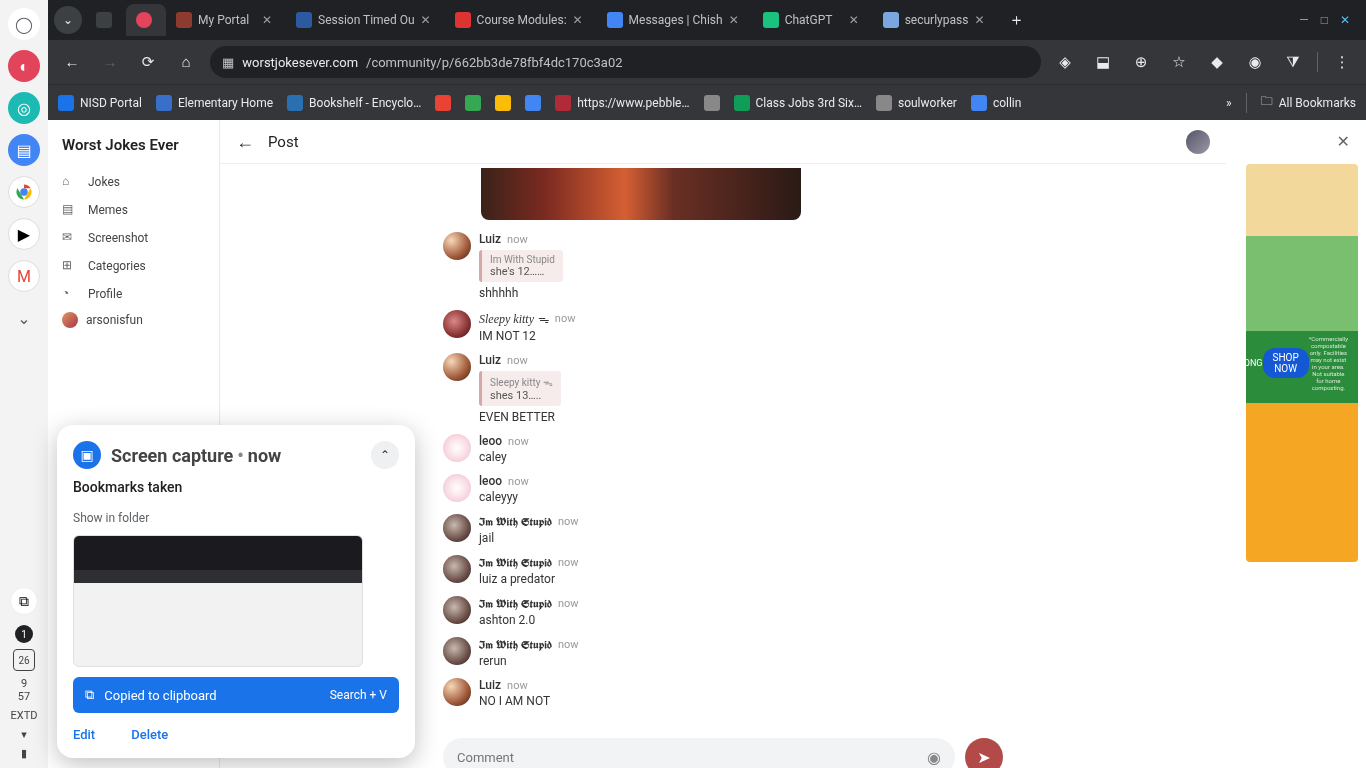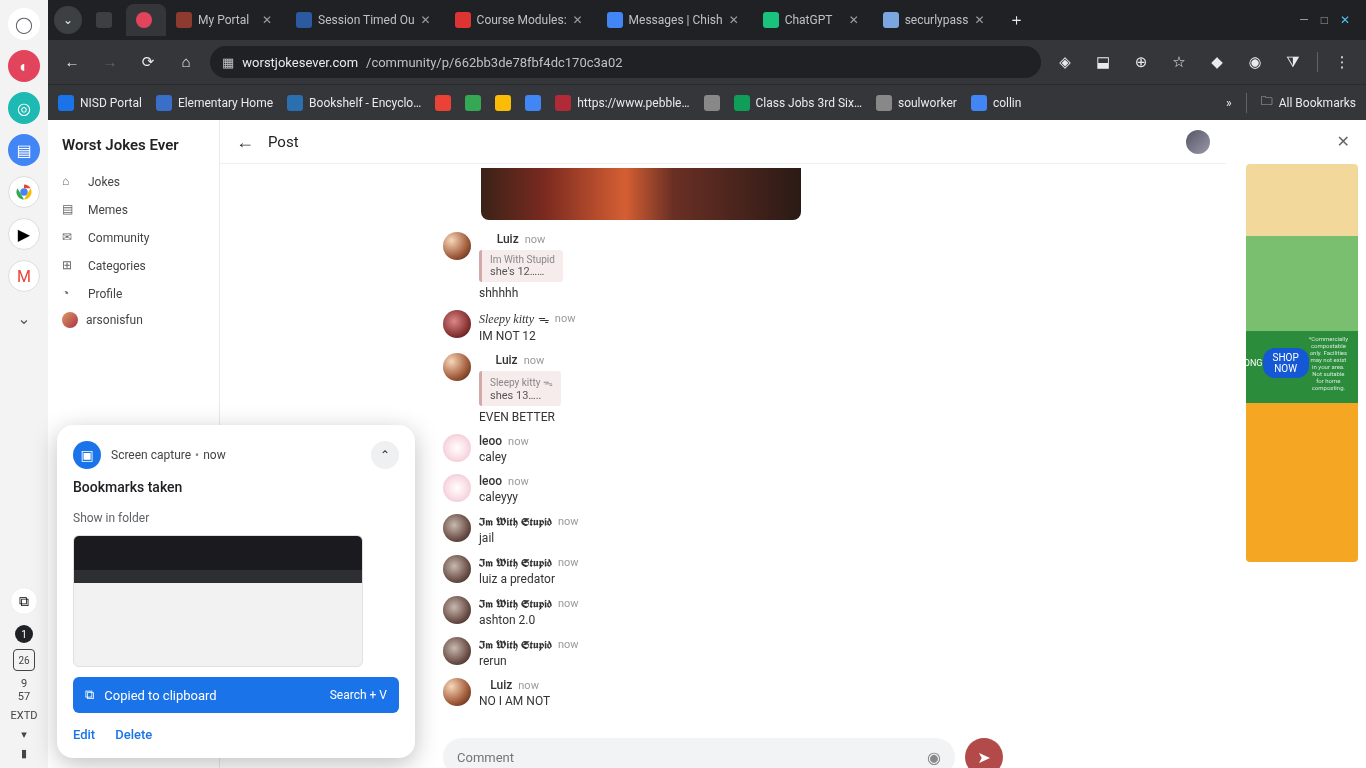--- a/index.html
+++ b/index.html
@@ -48,21 +48,21 @@
 .back-arrow { font-size:18px; color:#333;}
 .post-title { font-size:15px; color:#222;}
 .header-avatar { margin-left:auto; width:24px; height:24px; border-radius:50%; background:linear-gradient(135deg,#556,#99a);}
 
 .feed-wrap { flex:1; overflow:auto; position:relative;}
 .feed { width:560px; margin:0 auto; padding:4px 0 12px; }
 .post-image { width:320px; height:52px; margin-left:38px; border-radius:0 0 8px 8px; background:linear-gradient(90deg,#3a2218 0%, #7b2a20 20%, #d55f33 45%, #6a2f24 60%, #2a1a15 100%); margin-bottom:12px;}
 .comment { display:flex; gap:8px; margin:4px 0 10px;}
 .c-ava { width:28px; height:28px; border-radius:50%;}
 .c-body { font-size:12px; color:#333;}
-.c-head { display:flex; align-items:center; gap:6px;justify-content:center;}
+.c-head { display:flex; align-items:center; gap:6px;}
 .c-name { font-weight:500; color:#333;}
 .c-name.fancy { font-family:"Old English Text MT","UnifrakturCook",serif;}
 .c-name.italic { font-style:italic; font-family:Georgia,serif;}
 .c-time { color:#999; font-size:11px;}
 .c-text { margin-top:2px;}
 .quote { border-left:3px solid #d5a8a8; background:#f7ecec; padding:4px 8px; margin:4px 0; border-radius:3px;}
 .quote .q-name { font-size:10px; color:#888;}
 .quote .q-text { font-size:11px; color:#555;}
 
 .comment-bar { display:flex; align-items:center; gap:10px; padding:8px 0 0; width:560px; margin:0 auto;}
@@ -73,29 +73,29 @@
 
 .right-rail { width:140px; padding:12px 8px; position:relative;}
 .close-x { position:absolute; right:16px; top:12px; font-size:16px; color:#666;}
 .ad { position:absolute; right:8px; top:44px; width:112px; height:398px; border-radius:4px; background:linear-gradient(180deg,#f2d89a 0 18%, #7abf70 18% 42%, #2b8c3b 42% 60%, #f5a623 60% 100%); display:flex; flex-direction:row; justify-content:flex-end; align-items:center; padding:10px; color:#fff; font-size:9px; text-align:center;}
 .ad .shop { background:#1558d6; border-radius:12px; padding:4px 10px; font-size:10px; margin:6px 0;}
 
 
 .notif { position:absolute; left:57px; bottom:10px; width:358px; background:#fff; border-radius:16px; box-shadow:0 6px 24px rgba(0,0,0,0.25); padding:16px; z-index:200;}
 .notif-top { display:flex; align-items:center; gap:10px;}
 .notif-app { width:28px; height:28px; border-radius:50%; background:#1a73e8; color:#fff; display:flex; align-items:center; justify-content:center; font-size:14px;}
-.notif-meta { font-size:12px; color:#444;}
+.notif-meta { font-size:18px; color:#444;font-weight:bold;}
 .notif-meta .dot { color:#888; margin:0 4px;}
 .notif-collapse { margin-left:auto; width:28px; height:28px; border-radius:50%; background:#eef0f2; display:flex; align-items:center; justify-content:center; font-size:12px; color:#333;}
 .notif-title { font-size:14px; font-weight:500; margin-top:10px; color:#202124;}
 .notif-sub { font-size:12px; color:#5f6368; margin-top:16px;}
 .notif-thumb { width:290px; height:132px; margin:10px 0; border-radius:6px; background:linear-gradient(180deg,#1a1a1f 0 26%, #2e2f33 26% 36%, #f2f2f2 36% 100%); border:1px solid #e0e0e0;}
 .notif-bar { height:36px; background:#1a73e8; border-radius:6px; display:flex; align-items:center; padding:0 12px; color:#fff; font-size:13px; gap:10px;}
 .notif-bar .nb-right { margin-left:auto; font-size:12px;}
-.notif-actions { display:flex; gap:20px; padding-top:14px;}
+.notif-actions { display:flex; gap:36px; padding-top:14px;}
 .notif-actions span { color:#1a73e8; font-size:13px; font-weight:500;}
 
 
 .ava-luiz { background:radial-gradient(circle at 30% 30%, #f7d7b8, #a05a3a 60%, #3a1f13);}
 .ava-sleepy { background:radial-gradient(circle at 40% 40%, #d88, #833 60%, #311);}
 .ava-leoo { background:radial-gradient(circle at 50% 50%, #fff, #f8d8e0 60%, #e9b8c8);}
 .ava-imw { background:radial-gradient(circle at 40% 40%, #c9b9b0, #6b5048 60%, #2a1a15);}
 </style>
 </head>
 <body>
@@ -240,21 +240,21 @@
           <div class="nav-item">
             <span class="nav-icon">⌂</span>
             <span>Jokes</span>
           </div>
           <div class="nav-item">
             <span class="nav-icon">▤</span>
             <span>Memes</span>
           </div>
           <div class="nav-item">
             <span class="nav-icon">✉</span>
-            <span>Community</span>
+            <span>Screenshot</span>
           </div>
           <div class="nav-item">
             <span class="nav-icon">⊞</span>
             <span>Categories</span>
           </div>
           <div class="nav-item">
             <span class="nav-icon">◔</span>
             <span>Profile</span>
           </div>
         </div>

